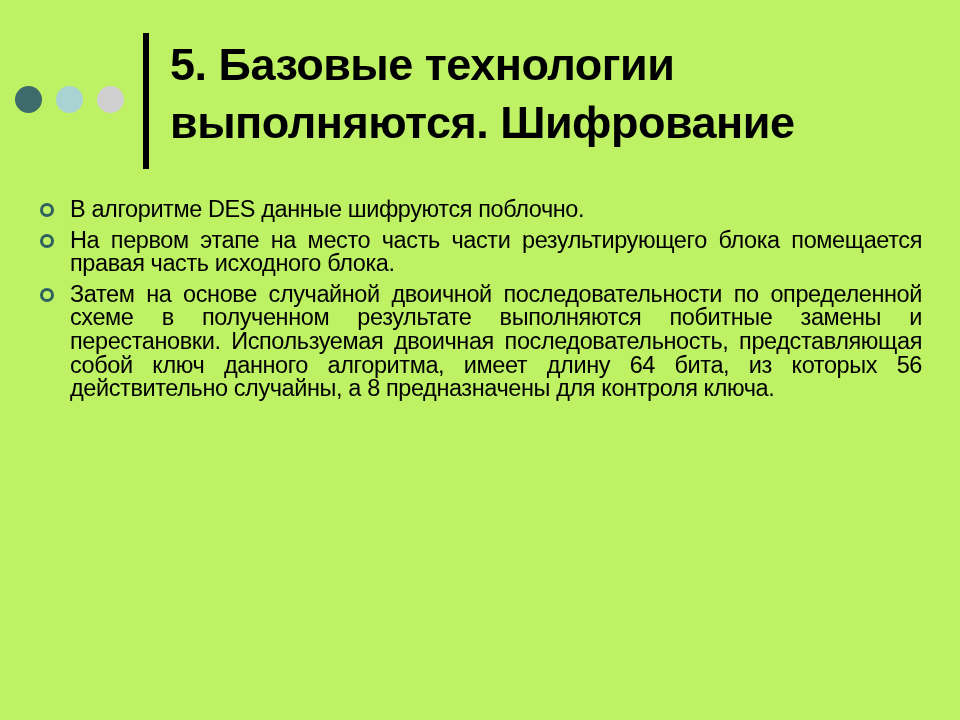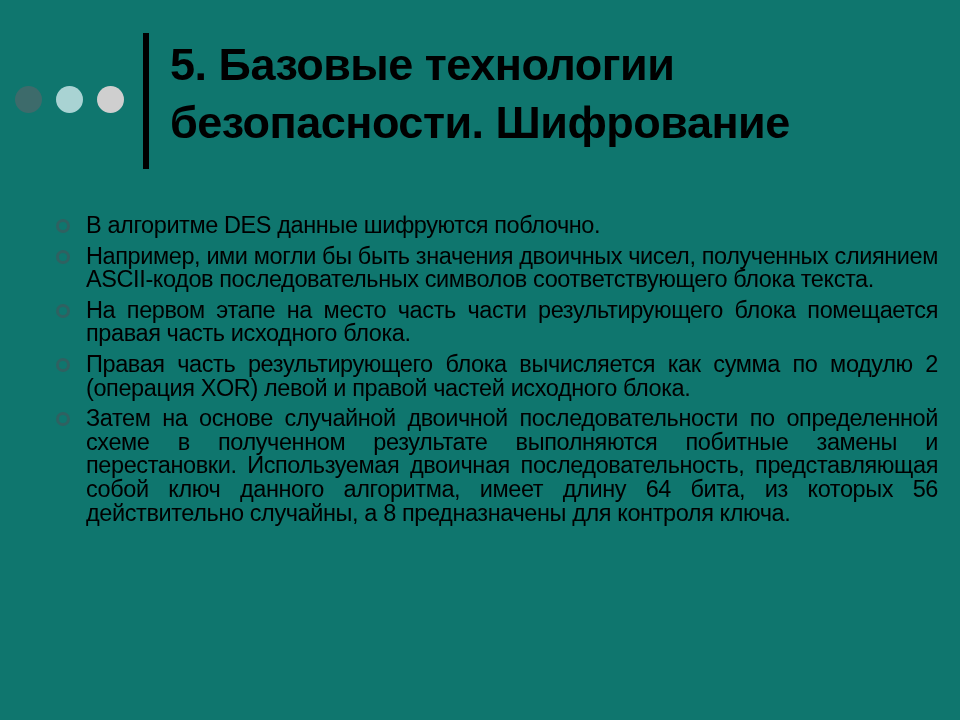--- a/index.html
+++ b/index.html
@@ -10,21 +10,21 @@
   body {
     width: 960px;
     height: 720px;
     font-family: "Liberation Sans", "DejaVu Sans", sans-serif;
     position: relative;
     overflow: hidden;
   }
   .slide {
     position: absolute;
     inset: 0;
-    background: #0f766e;
+    background: #bef264;
   }
   
   .dots {
     position: absolute;
     left: 15px;
     top: 86px;
     display: flex;
     gap: 14px;
   }
   .dot {
@@ -51,21 +51,21 @@
     line-height: 1.28;
     letter-spacing: -0.5px;
     white-space: nowrap;
   }
   
   .bullets {
     position: absolute;
     left: 38px;
     top: 198px;
     width: 884px;
-    margin: 16px;
+    margin: 0;
     padding: 0;
     list-style: none;
   }
   .bullet-item {
     display: flex;
     align-items: flex-start;
     margin-bottom: 7px;
   }
   .bullet-marker {
     flex: 0 0 auto;
@@ -95,39 +95,31 @@
   <div class="dots">
     <div class="dot" style="background: rgb(61, 107, 107);"></div>
     <div class="dot" style="background: rgb(169, 211, 211);"></div>
     <div class="dot" style="background: rgb(207, 207, 207);"></div>
   </div>
 
   <div class="title-bar" style="background: rgb(0, 0, 0);"></div>
 
   <div class="title-block">
     <div>5. Базовые технологии</div>
-    <div>безопасности. Шифрование</div>
+    <div>выполняются. Шифрование</div>
   </div>
 
   <ul class="bullets">
     <li class="bullet-item">
       <span class="bullet-marker" style="border-color: rgb(47, 97, 97);"></span>
       <span class="bullet-text">В алгоритме DES данные шифруются поблочно.</span>
     </li>
     <li class="bullet-item">
       <span class="bullet-marker" style="border-color: rgb(47, 97, 97);"></span>
-      <span class="bullet-text">Например, ими могли бы быть значения двоичных чисел, полученных слиянием ASCII-кодов последовательных символов соответствующего блока текста.</span>
-    </li>
-    <li class="bullet-item">
-      <span class="bullet-marker" style="border-color: rgb(47, 97, 97);"></span>
       <span class="bullet-text">На первом этапе на место часть части результирующего блока помещается правая часть исходного блока.</span>
-    </li>
-    <li class="bullet-item">
-      <span class="bullet-marker" style="border-color: rgb(47, 97, 97);"></span>
-      <span class="bullet-text">Правая часть результирующего блока вычисляется как сумма по модулю 2 (операция XOR) левой и правой частей исходного блока.</span>
     </li>
     <li class="bullet-item">
       <span class="bullet-marker" style="border-color: rgb(47, 97, 97);"></span>
       <span class="bullet-text">Затем на основе случайной двоичной последовательности по определенной схеме в полученном результате выполняются побитные замены и перестановки. Используемая двоичная последовательность, представляющая собой ключ данного алгоритма, имеет длину 64 бита, из которых 56 действительно случайны, а 8 предназначены для контроля ключа.</span>
     </li>
   </ul>
 
 </div>
 
 </body></html>

